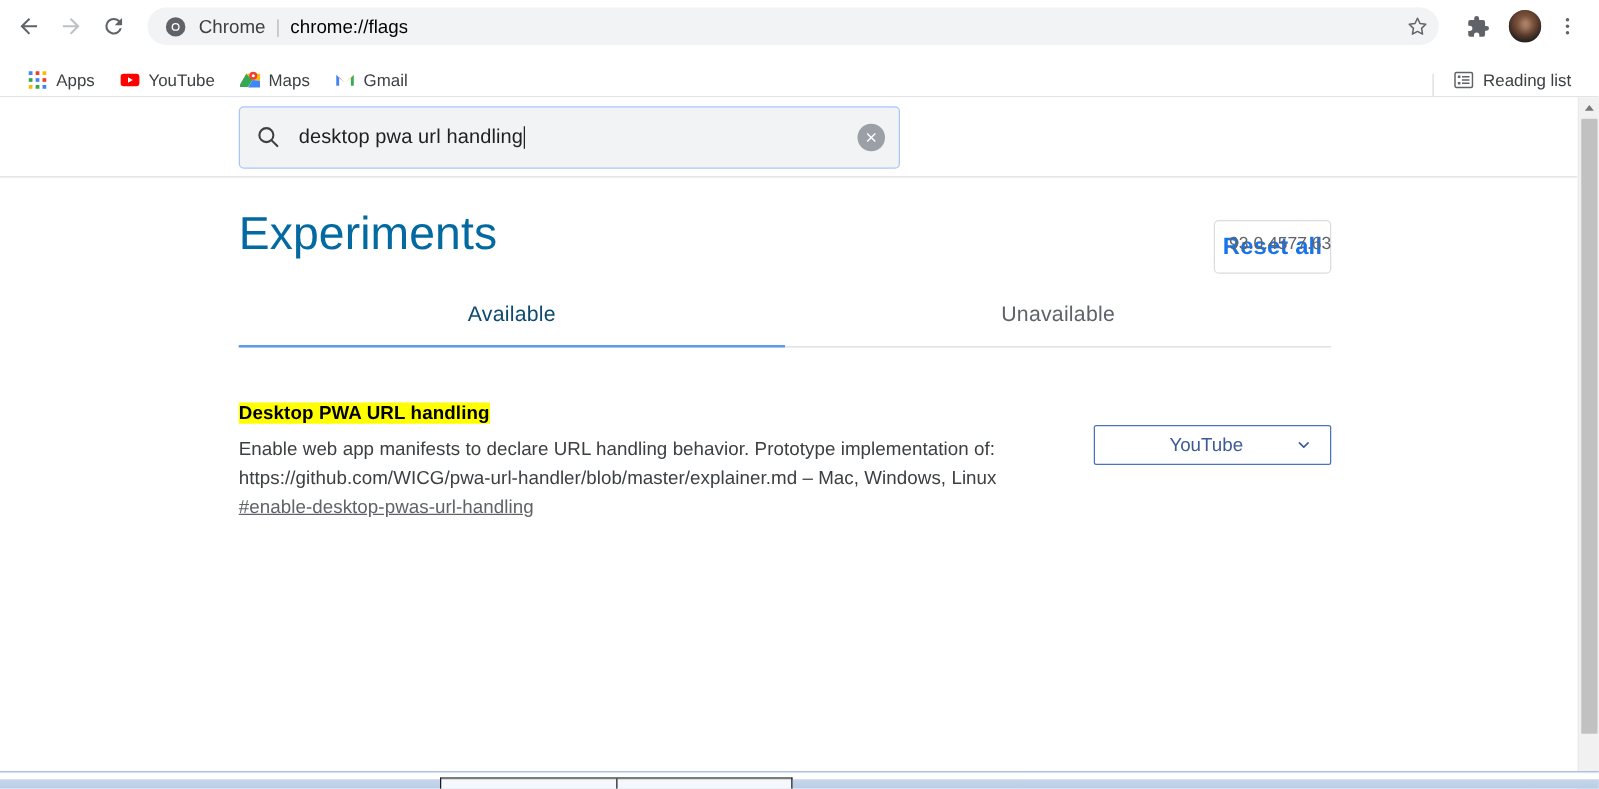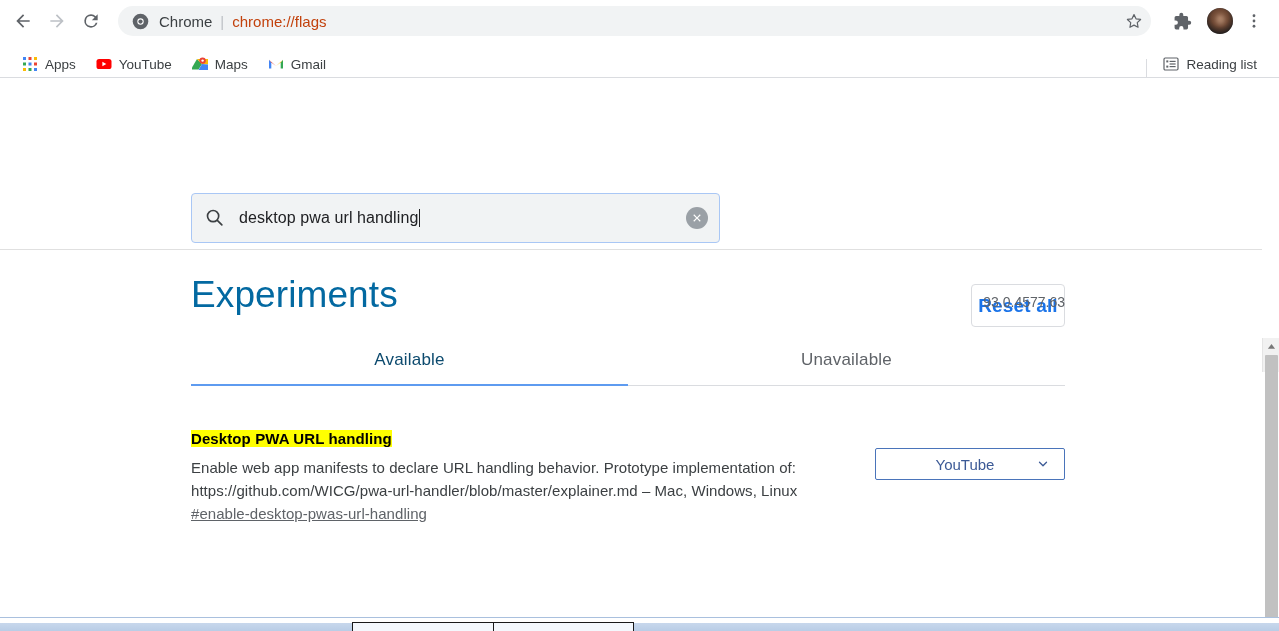--- a/index.html
+++ b/index.html
@@ -47,21 +47,21 @@
     text-align: right;
   }
   .omnibox-sep {
     color: #bdc1c6;
     margin: 0 8px;
     font-size: 15px;
     font-weight: 300;
   }
   .omnibox-url {
     font-size: 15px;
-    color: #c2410c;
+    color: #000000;
     white-space: nowrap;
     overflow: hidden;
     text-overflow: ellipsis;
   }
   #star-button {
     width: 30px; height: 30px;
     display: flex; align-items: center; justify-content: center;
     border-radius: 50%;
     background: #f1f3f4;
     margin-left: -38px;
@@ -126,21 +126,20 @@
     margin: 0 8px 0 4px;
     flex: 0 0 auto;
   }
 
   
   #page-viewport {
     position: relative;
     height: 553px;
     display: flex;
     background: #ffffff;
-    align-items: center;
   }
   #page-content {
     flex: 1 1 auto;
     position: relative;
     overflow: hidden;
     background: #ffffff;
   }
 
   
   #flags-header {

